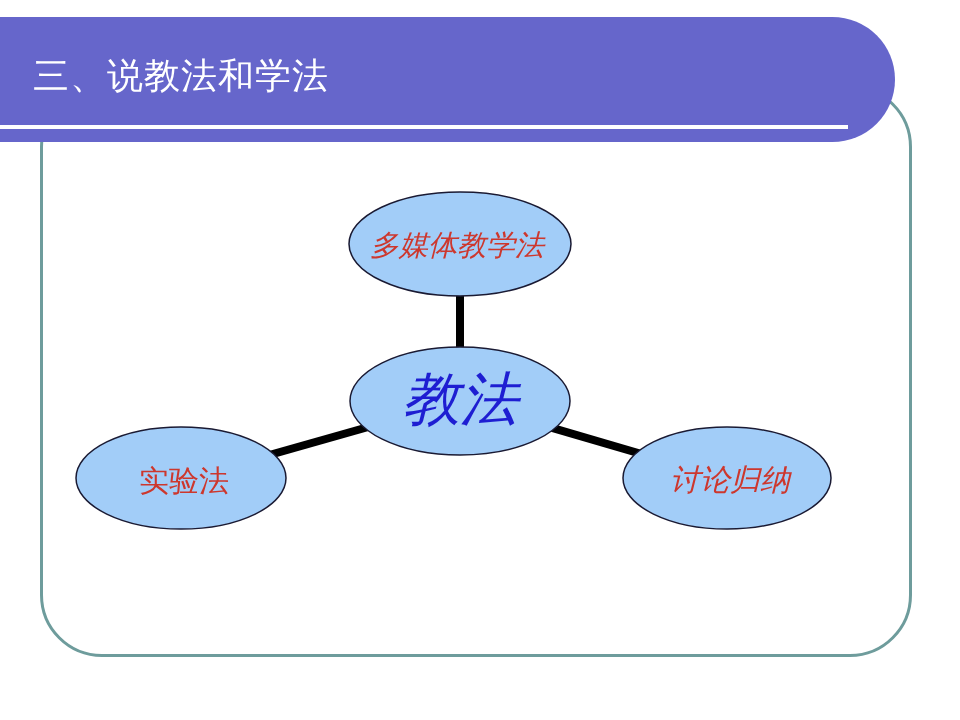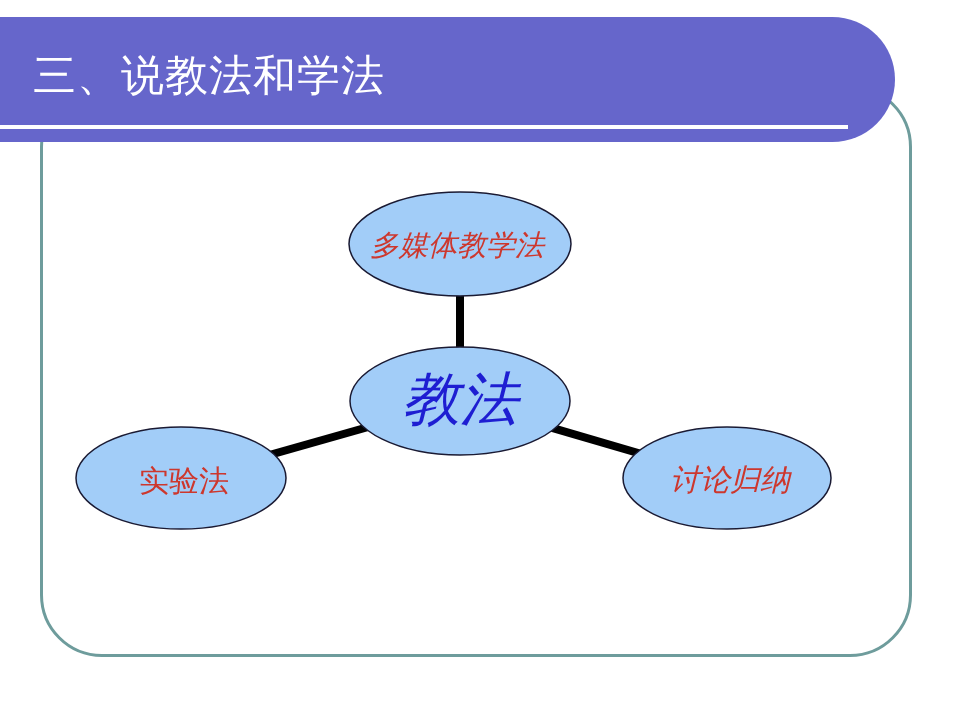--- a/index.html
+++ b/index.html
@@ -43,21 +43,21 @@
     background: #6666CB;
     border-radius: 0 62.5px 62.5px 0;
     z-index: 3;
     display: flex;
     align-items: center;
   }
   .slide-title {
     margin: 0;
     padding-left: 33px;
     padding-bottom: 8px;
-    font-size: 43px;
+    font-size: 36px;
     font-weight: normal;
     letter-spacing: 1px;
     color: #FFFFFF;
     white-space: nowrap;
     line-height: 1;
   }
   .title-underline {
     position: absolute;
     left: 0;
     top: 108px;

